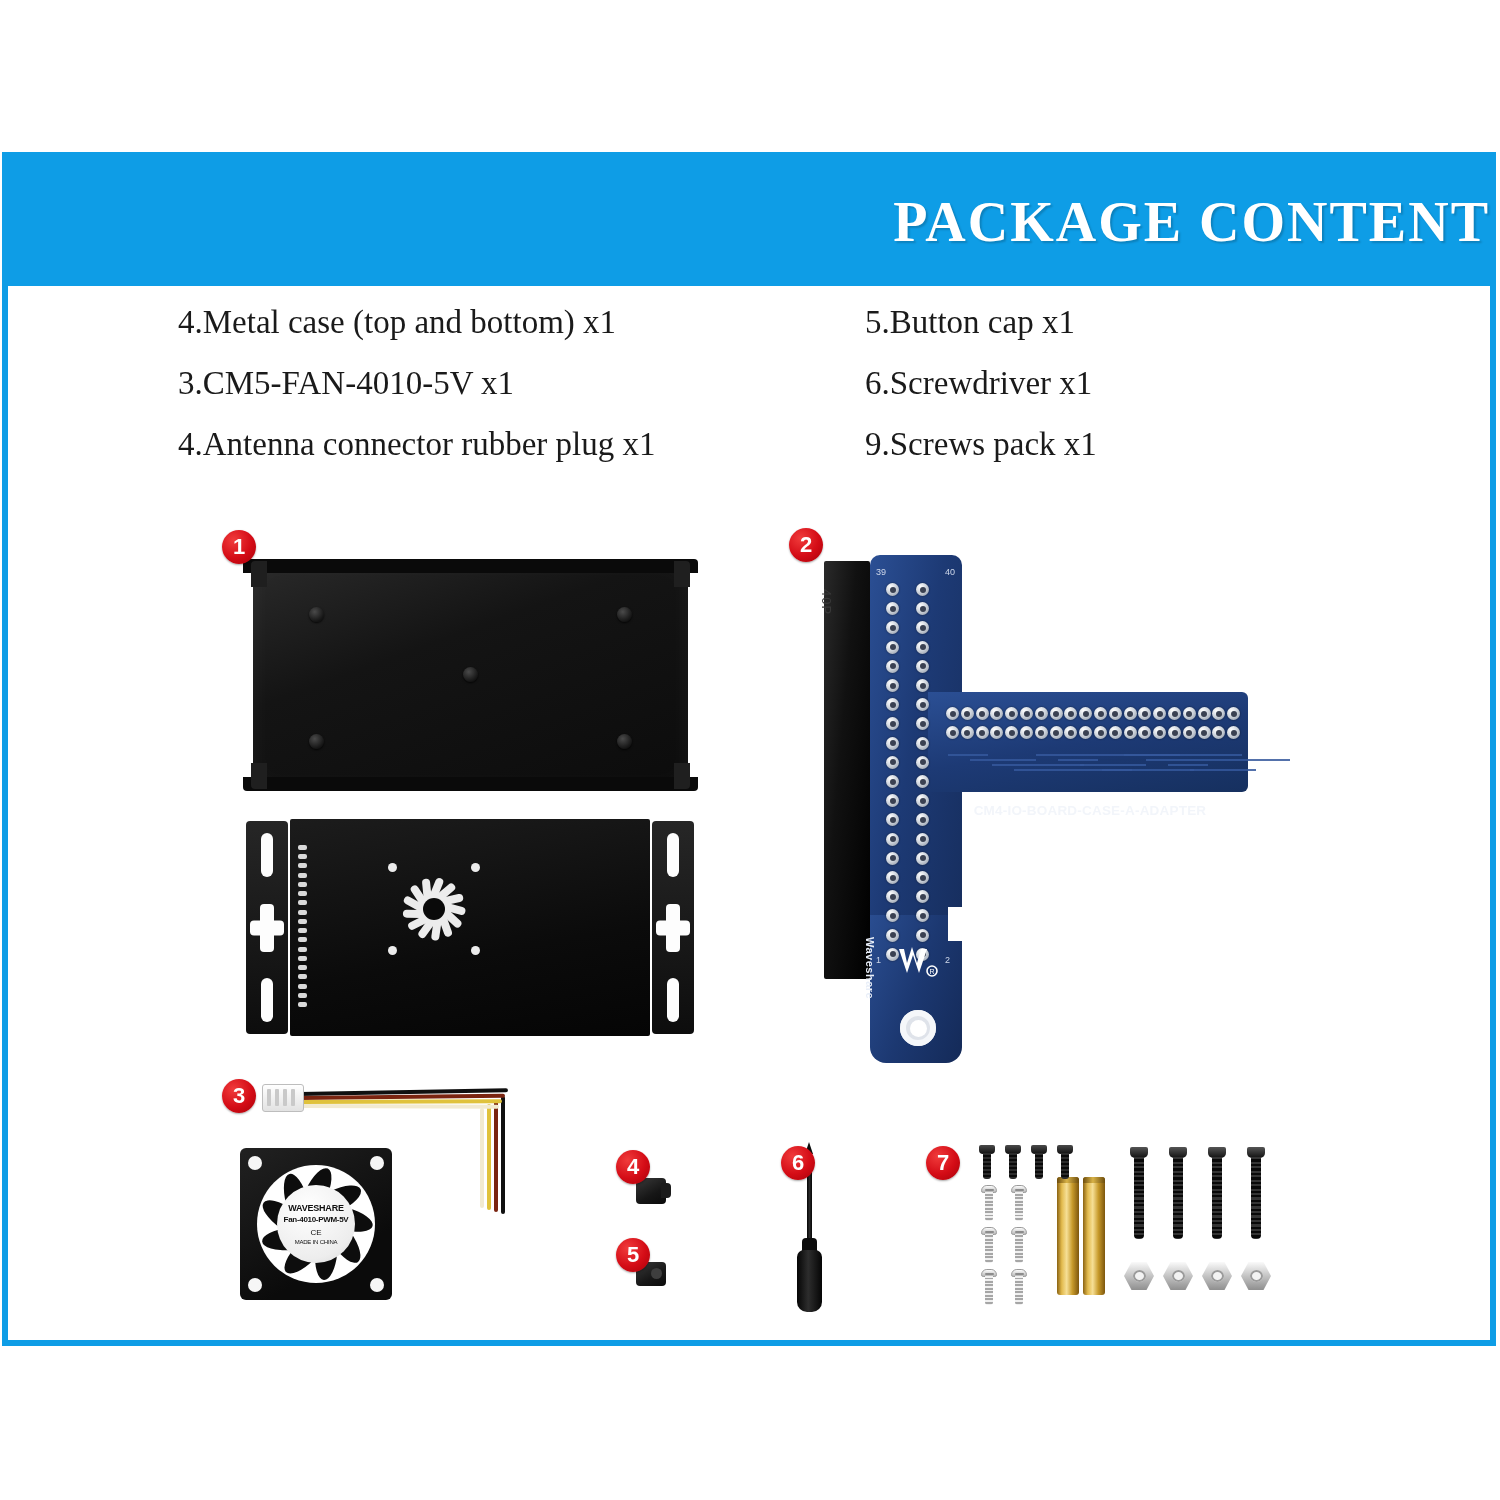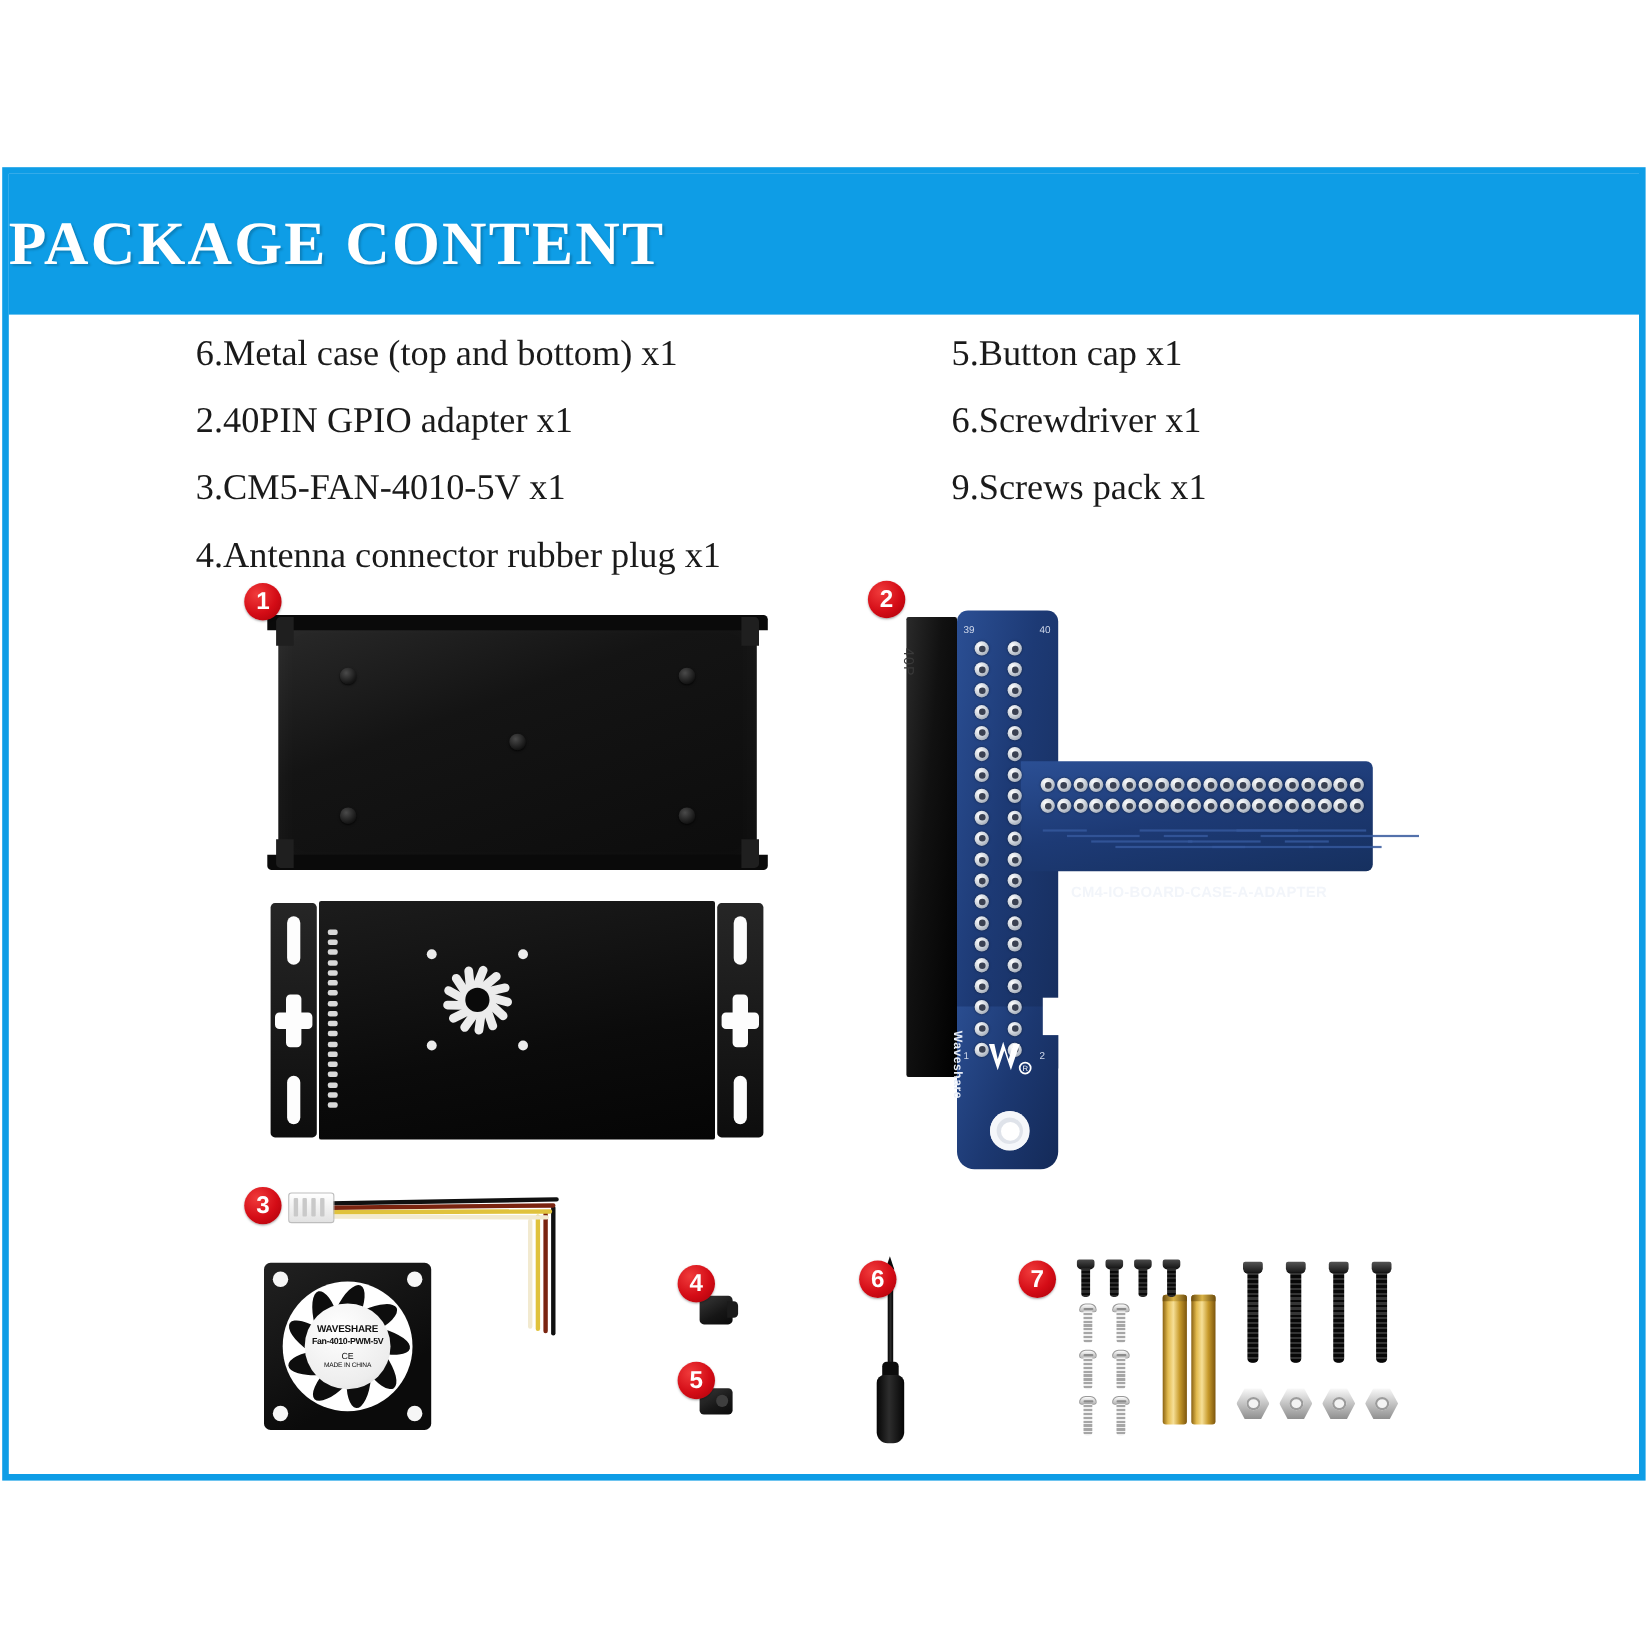--- a/index.html
+++ b/index.html
@@ -29,21 +29,21 @@
 
   .header-band {
     position: absolute;
     left: 0;
     top: 0;
     width: 100%;
     height: 128px;
     background: #0e9de6;
     display: flex;
     align-items: center;
-    justify-content: flex-start;
+    justify-content: flex-end;
   }
   .header-title {
     font-family: "Liberation Serif", serif;
     font-weight: bold;
     font-size: 56px;
     letter-spacing: 2px;
     color: #ffffff;
     text-shadow: 2px 2px 2px rgba(0,0,0,0.18);
   }
 
@@ -590,22 +590,21 @@
 <body>
 
 <div class="page-frame">
 
   <div class="header-band">
     <div class="header-title">PACKAGE CONTENT</div>
   </div>
 
   <div class="list-wrap">
     <div class="col col-left">
-      <div class="row">6.Metal case (top and bottom) x1</div>
-      <div class="row">2.40PIN GPIO adapter x1</div>
+      <div class="row">4.Metal case (top and bottom) x1</div>
       <div class="row">3.CM5-FAN-4010-5V x1</div>
       <div class="row">4.Antenna connector rubber plug x1</div>
     </div>
     <div class="col col-right">
       <div class="row">5.Button cap x1</div>
       <div class="row">6.Screwdriver x1</div>
       <div class="row">9.Screws pack x1</div>
     </div>
   </div>
 </div>

